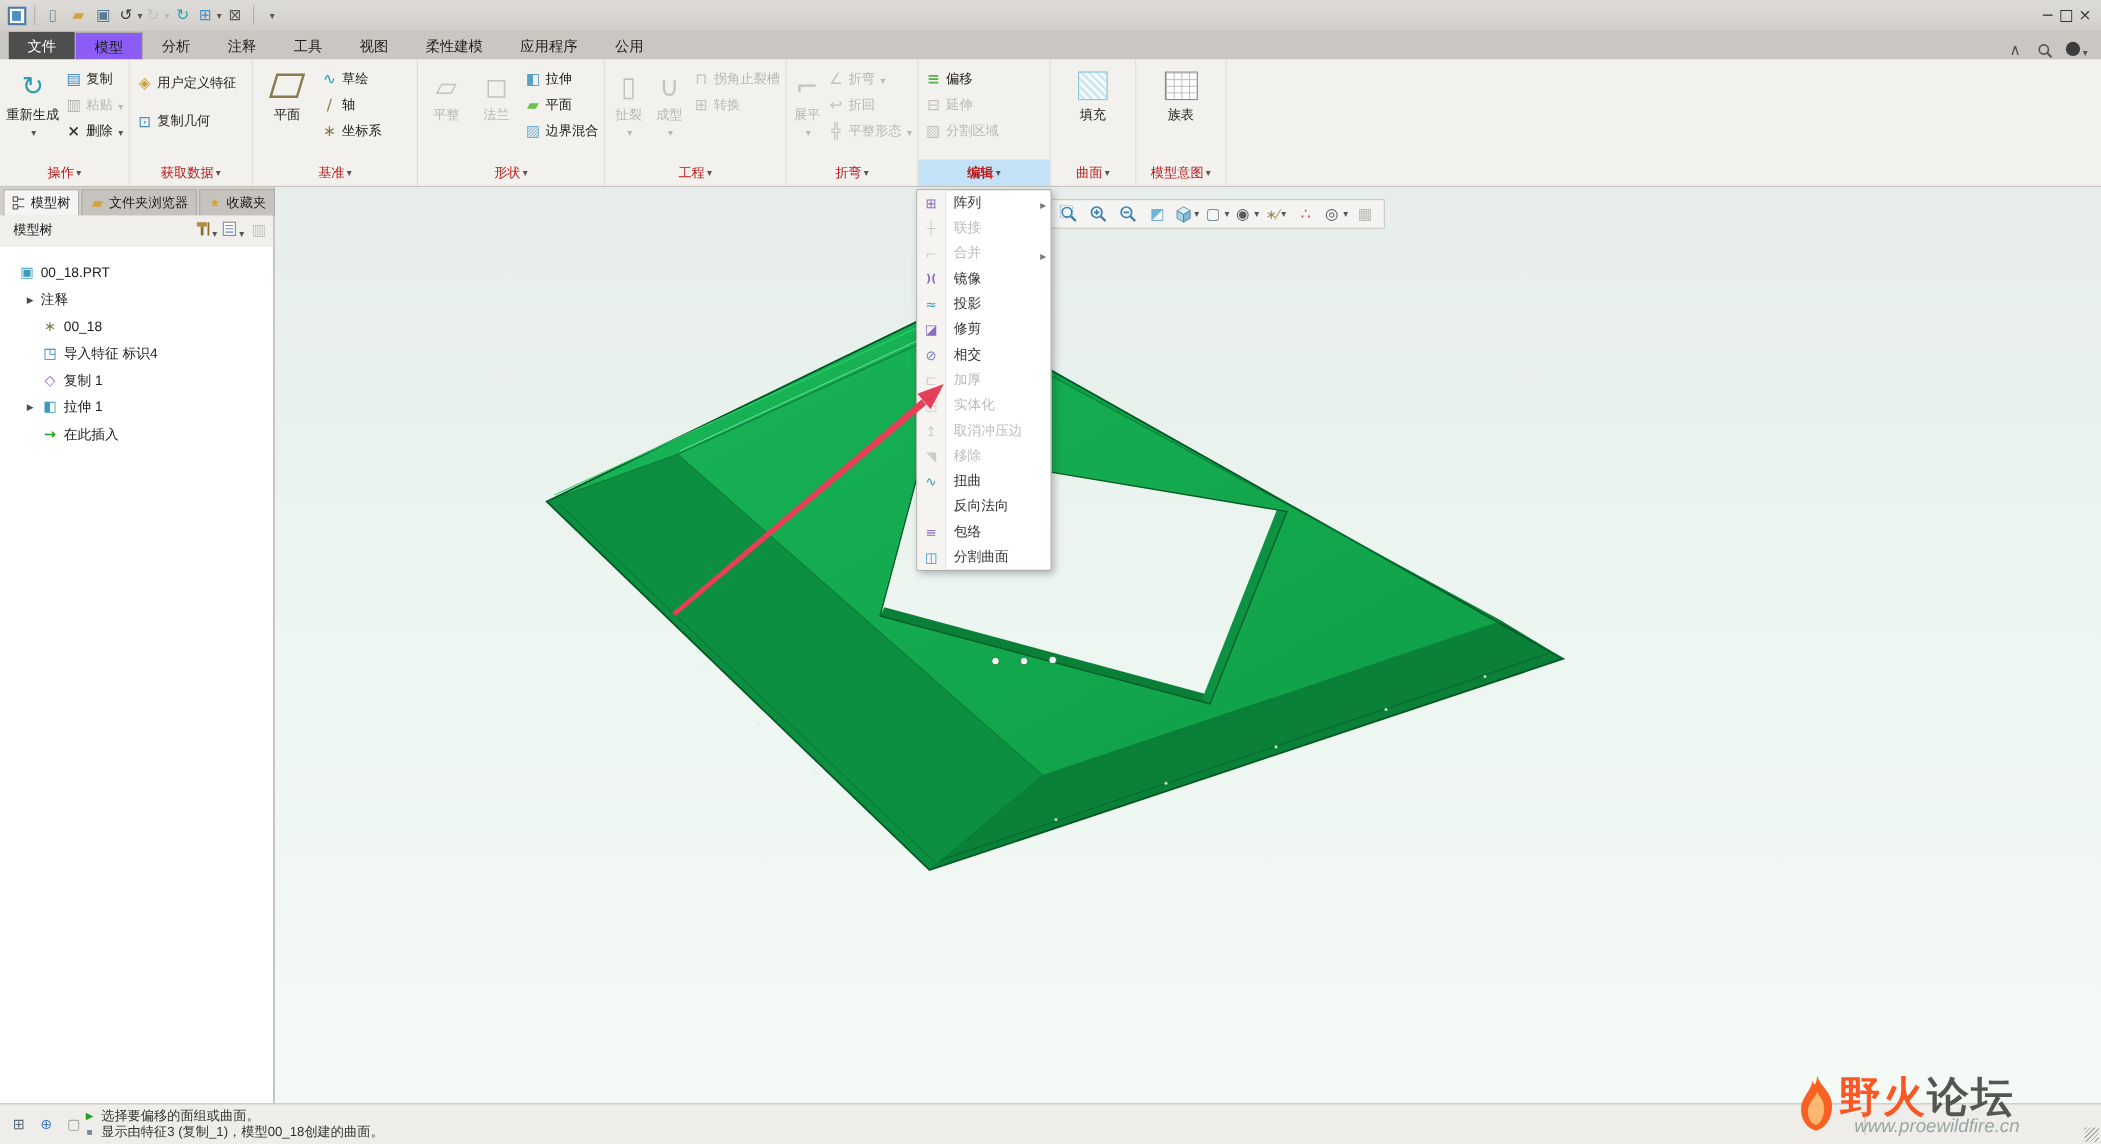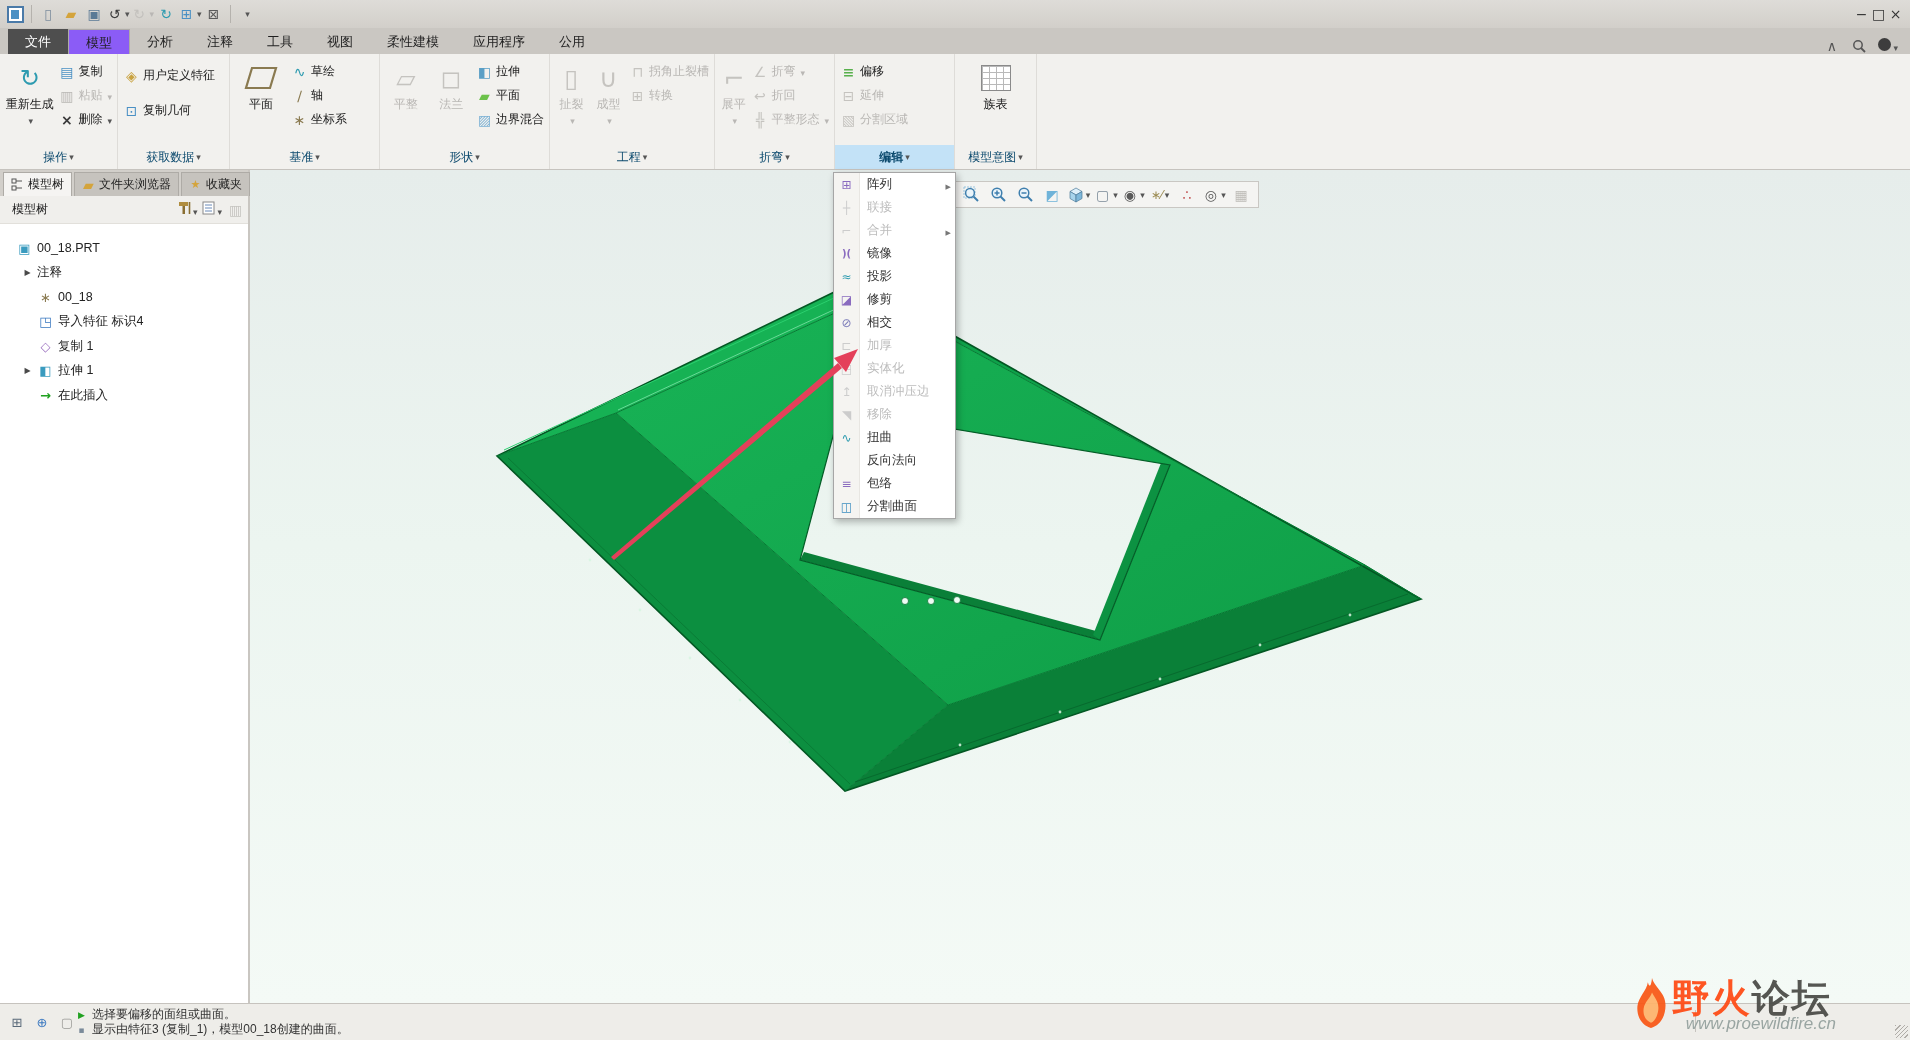--- a/index.html
+++ b/index.html
@@ -27,21 +27,21 @@
   .tab.file { background:#4e4e4e; color:#fff; margin-left:8px; }
   .tab.active { background:#8b5cf6; border:1px solid #aeaba6; border-bottom:none; }
   .tabrow-right { margin-left:auto; display:flex; align-items:center; gap:12px; padding-right:12px; color:#555; }
   .darkdot { width:13px; height:13px; border-radius:50%; background:#3d3d3d; display:inline-block; }
 
   
   .ribbon { position:absolute; left:0; top:54px; right:0; height:116px; background:#f2f1ee;
     border-bottom:1px solid #c6c3be; display:flex; }
   .rgroup { display:flex; flex-direction:column; border-right:1px solid #dedcd8; flex:none; }
   .rgroup-body { flex:1; display:flex; align-items:stretch; padding:3px 3px 0 3px; }
-  .rgroup-label { height:24px; display:flex; align-items:center; justify-content:center; font-size:12px; color:#0c4a6e; }
+  .rgroup-label { height:24px; display:flex; align-items:center; justify-content:center; font-size:12px; color:#b91c1c; }
   .rgroup-label.hl { background:#c3e2f7;font-weight:bold; }
   .bbtn { width:56px; display:flex; flex-direction:column; align-items:center; padding-top:3px; font-size:12px; text-align:center; }
   .bbtn.narrow { width:46px; }
   .bbtn .bicon { height:36px; display:flex; align-items:center; justify-content:center; font-size:25px; }
   .btncol { display:flex; flex-direction:column; gap:3px; padding:4px 2px 0 2px; }
   .btncol.roomy { gap:14px; padding-top:8px; }
   .sbtn { display:flex; align-items:center; gap:3px; height:21px; font-size:12px; white-space:nowrap; }
   .ic { display:inline-flex; width:17px; justify-content:center; font-size:14px; font-family:"DejaVu Sans",sans-serif; }
   .gray { color:#b9b7b4; }
   .fill-swatch { width:27px; height:26px; border:1px solid #8fc6dc; background-color:#cfeaf5;
@@ -353,20 +353,33 @@
               <span class="ic" style="color: rgb(197, 195, 191);">▧</span>
               <span>分割区域</span>
             </div>
         </div>
       </div>
       <div class="rgroup-label hl caret">
           <span>编辑</span>
         </div>
     </div>
 
+    <div class="rgroup" style="width:78px">
+      <div class="rgroup-body" style="justify-content:center">
+        <div class="bbtn">
+          <span class="bicon">
+              <span class="fill-swatch"></span>
+            </span>
+          <span>填充</span>
+        </div>
+      </div>
+      <div class="rgroup-label caret">
+          <span>曲面</span>
+        </div>
+    </div>
 
     <div class="rgroup" style="width:82px">
       <div class="rgroup-body" style="justify-content:center">
         <div class="bbtn">
           <span class="bicon">
               <span class="table-swatch"></span>
             </span>
           <span>族表</span>
         </div>
       </div>

